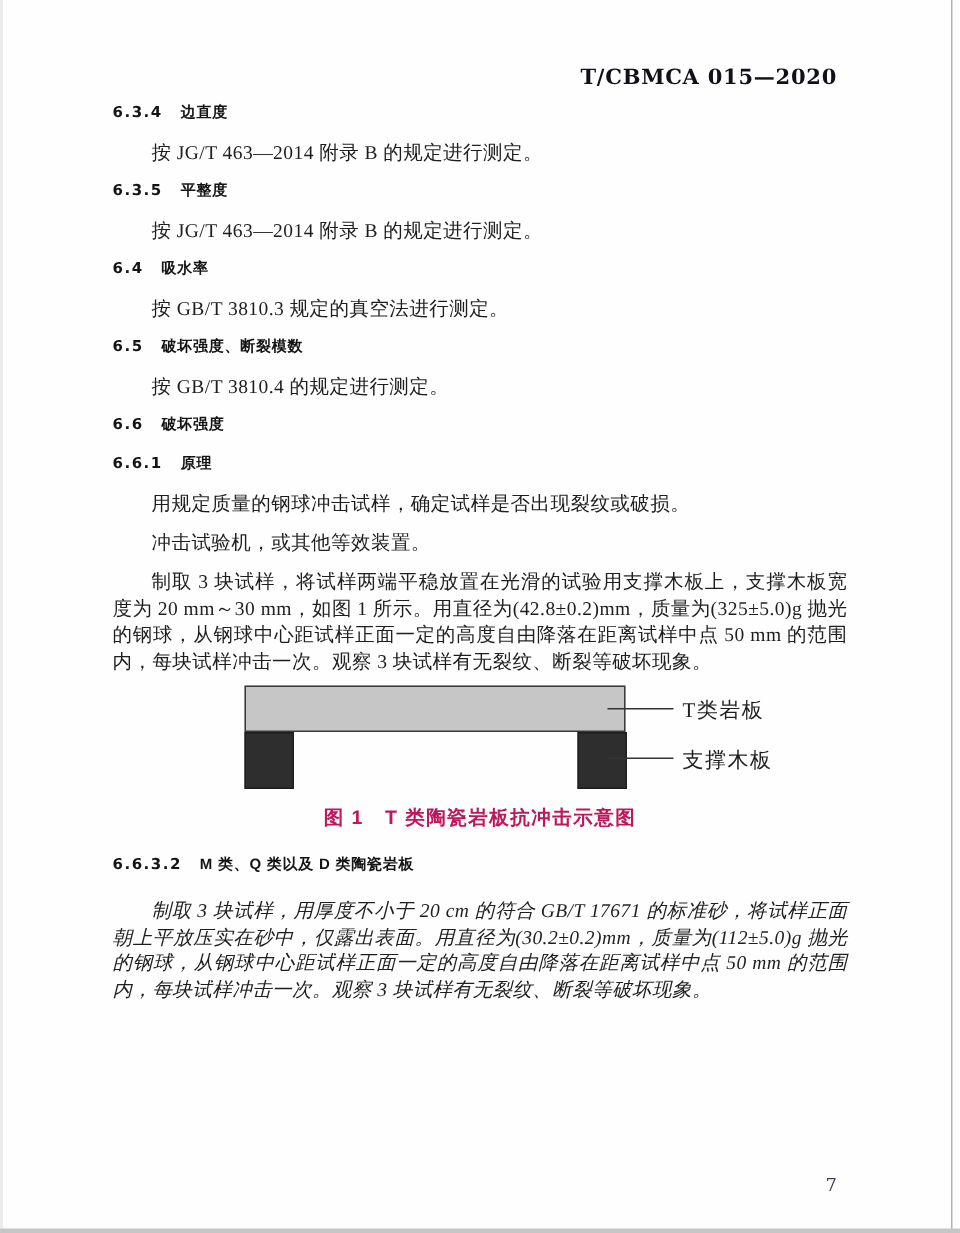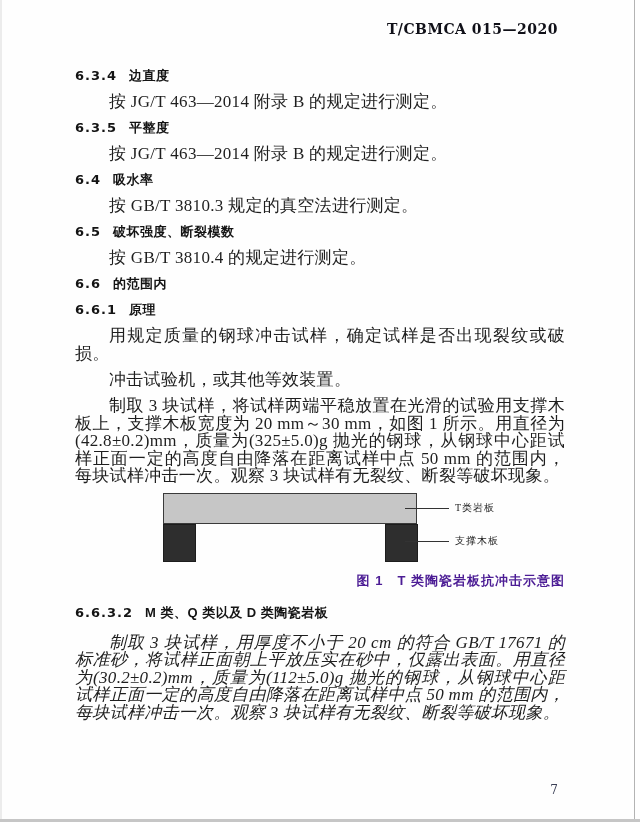--- a/index.html
+++ b/index.html
@@ -1,60 +1,60 @@
 <!DOCTYPE html>
 <html><head>
 <meta charset="utf-8">
 <style>
   html,body { margin:0; padding:0; background:#ffffff; }
   .page {
     position:relative; width:640px; height:822px; background:#fefefe;
     overflow:hidden; font-family:"Liberation Serif", serif; color:#222;
   }
   .doc-number {
-    position:absolute; top:21px; right:82px;
+    position:absolute; top:44px; right:82px;
     font-family:"DejaVu Serif", serif; font-weight:bold; font-size:14px;
     letter-spacing:0.5px; color:#101018;
   }
   .content { position:absolute; left:75px; top:67px; width:490px; }
   .heading {
     font-family:"Liberation Sans", sans-serif; font-weight:bold;
-    font-size:13px; line-height:18px; margin:0 0 8px 0; color:#141414;
+    font-size:10px; line-height:18px; margin:0 0 8px 0; color:#141414;
     letter-spacing:0.5px;
   }
   .heading .h-num {
     font-family:"DejaVu Sans", sans-serif; font-weight:bold;
     margin-right:12px; letter-spacing:1px;
   }
   .para {
-    font-size:17px; line-height:18px; margin:0 0 8px 0;
+    font-size:13px; line-height:18px; margin:0 0 8px 0;
     text-indent:2em; text-align:justify; letter-spacing:0.3px; color:#1e1e1e;
   }
   .para-multi { line-height:17.5px; }
   
   .figure { position:relative; width:490px; height:69px; margin:8px 0 0 0; }
   .fig-slab {
     position:absolute; left:88px; top:0; width:252px; height:29px;
     border:1.5px solid #3a3a3a; box-sizing:content-box;
   }
   .fig-support { position:absolute; top:31px; width:33px; height:38px; border:1px solid #1d1d1d; box-sizing:border-box; }
   .fig-support-left  { left:88px; }
   .fig-support-right { left:310px; }
   .fig-leader { position:absolute; height:0; border-top:1px solid #333; width:44px; left:330px; }
   .fig-leader-1 { top:15px; }
   .fig-leader-2 { top:48px; }
   .fig-label {
-    position:absolute; left:380px; font-size:10px; letter-spacing:1px;
+    position:absolute; left:380px; font-size:14px; letter-spacing:1px;
     color:#1e1e1e; white-space:nowrap;
   }
   .fig-label-1 { top:8px; }
   .fig-label-2 { top:41px; }
   .figure-caption {
-    margin-top:10px; text-align:right; font-family:"Liberation Sans", sans-serif;
-    font-weight:bold; font-size:13px; line-height:18px; color:#4c1d95;
+    margin-top:10px; text-align:center; font-family:"Liberation Sans", sans-serif;
+    font-weight:bold; font-size:13px; line-height:18px; color:#be185d;
     letter-spacing:1px;
   }
   .heading-after-figure { margin-top:14px; }
   .para-last { margin-top:12px;font-style:italic; }
   .page-number {
     position:absolute; top:783px; right:82px; font-size:12px;
     font-family:"DejaVu Serif", serif; color:#3a3f55;
   }
   .edge-right { position:absolute; top:0; left:634px; width:1px; height:822px; background:#b3b3b3; }
   .edge-bottom { position:absolute; left:0; top:819px; width:640px; height:3px; background:#c6c6c6; }
@@ -83,21 +83,21 @@
       <span class="h-num">6.4</span><span class="h-title">吸水率</span>
     </div>
     <p class="para">按 GB/T 3810.3 规定的真空法进行测定。</p>
 
     <div class="heading">
       <span class="h-num">6.5</span><span class="h-title">破坏强度、断裂模数</span>
     </div>
     <p class="para">按 GB/T 3810.4 的规定进行测定。</p>
 
     <div class="heading">
-      <span class="h-num">6.6</span><span class="h-title">的范围内</span>
+      <span class="h-num">6.6</span><span class="h-title">破坏强度</span>
     </div>
 
     <div class="heading">
       <span class="h-num">6.6.1</span><span class="h-title">原理</span>
     </div>
     <p class="para">用规定质量的钢球冲击试样，确定试样是否出现裂纹或破损。</p>
 
     <p class="para">冲击试验机，或其他等效装置。</p>
 
 

